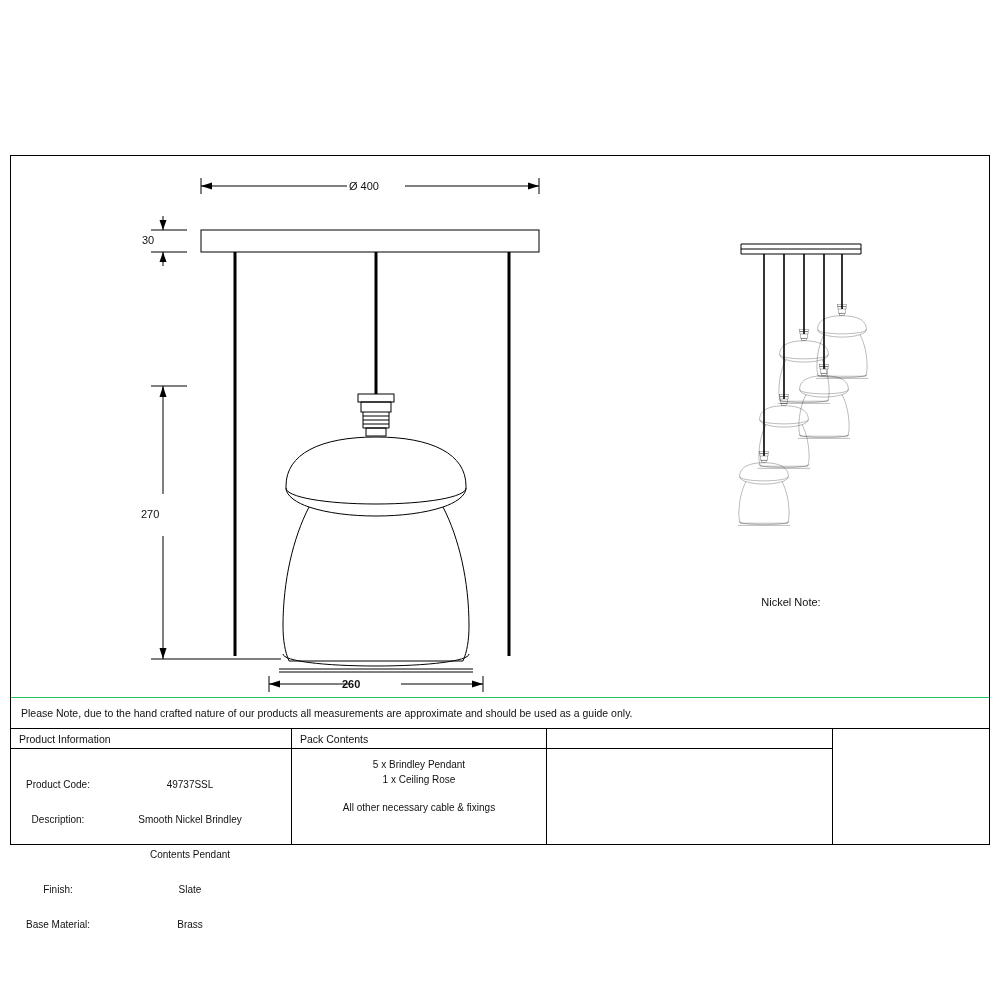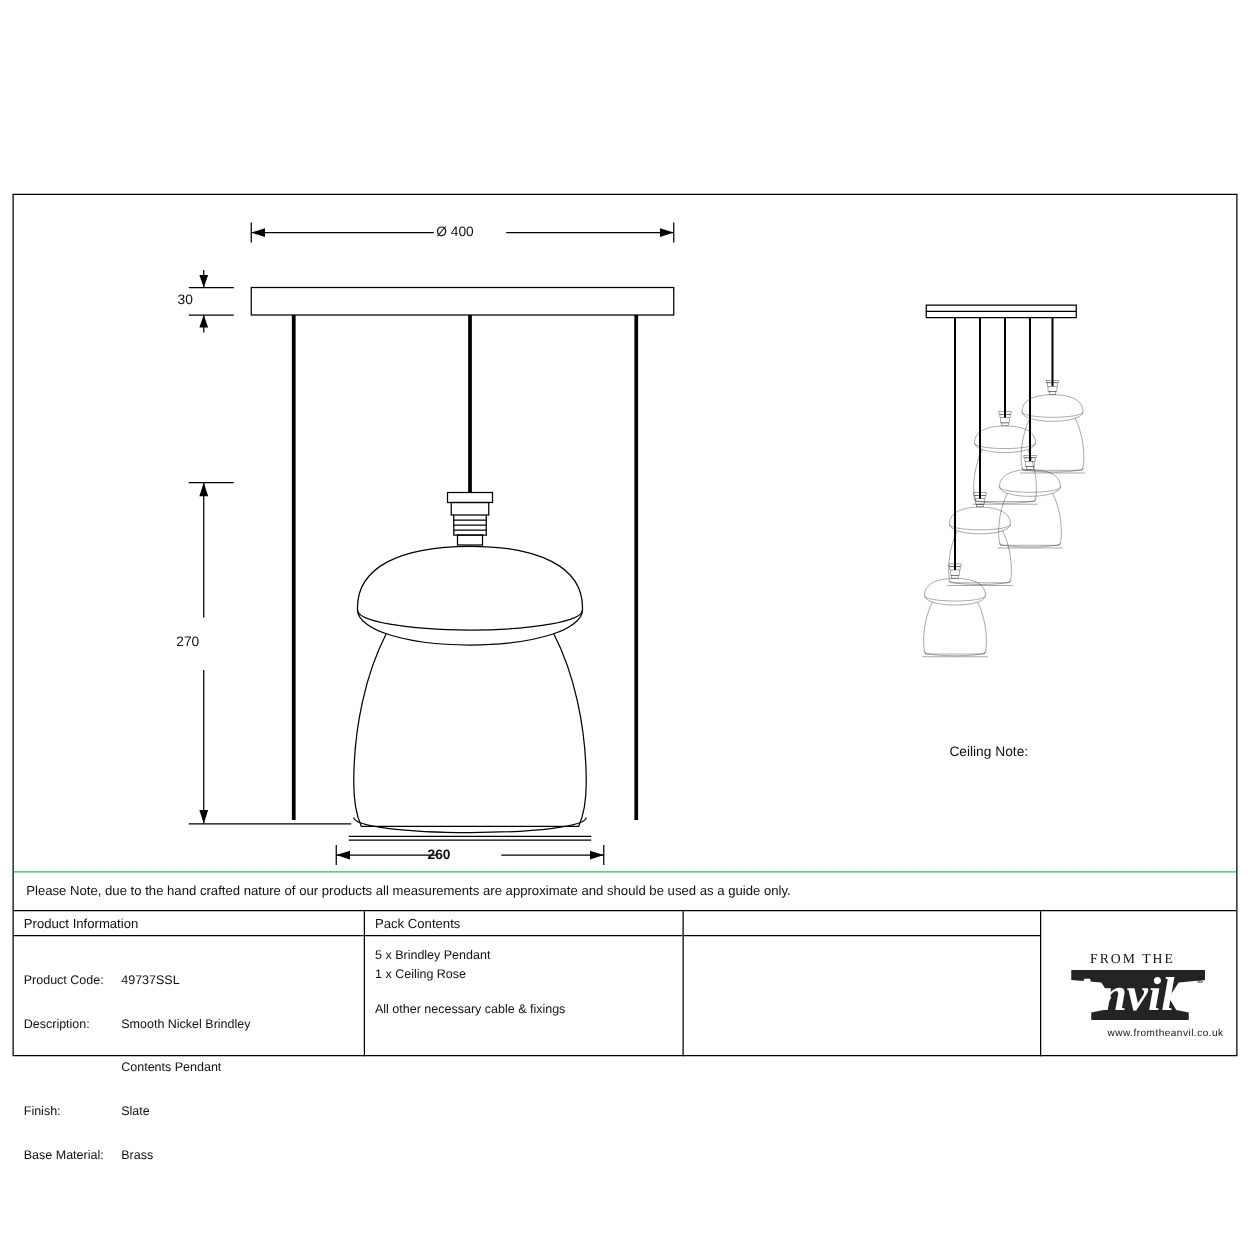--- a/index.html
+++ b/index.html
@@ -56,20 +56,21 @@
   
   #info-table {
     position: absolute;
     left: 0;
     top: 572px;
     width: 978px;
     height: 117px;
     border-top: 1px solid #000;
     box-sizing: border-box;
     display: flex;
+    text-align: center;
   }
   .col {
     box-sizing: border-box;
     position: relative;
     height: 100%;
   }
   .col-product { width: 281px; border-right: 1px solid #000; }
   .col-pack    { width: 255px; border-right: 1px solid #000; }
   .col-blank   { width: 286px; border-right: 1px solid #000; }
   .col-logo    { width: 155px; }
@@ -282,21 +283,21 @@
           <path d="M-90 76 C-90 85, -51 92, 0 92 C51 92, 90 85, 90 76"></path>
           <path d="M-67 95 C-49 101, -25 104, 0 104 C25 104, 49 101, 67 95"></path>
           <path d="M-93 242 C-93 249, -52 254, 0 254 C52 254, 93 249, 93 242"></path>
           <line x1="-97" y1="257" x2="97" y2="257"></line>
         </g>
 
       </g>
     </svg>
 
     <div class="note-block" style="left:650px; top:438px; width:260px;">
-      <div>Ceiling Note:</div>
+      <div>Nickel Note:</div>
     </div>
 
   </div>
 
   <div id="note-row">
     <div class="note-text">Please Note, due to the hand crafted nature of our products all measurements are approximate and should be used as a guide only.</div>
   </div>
 
   <div id="info-table">
 
@@ -333,32 +334,16 @@
         <div class="pack-line">1 x Ceiling Rose</div>
         <div class="pack-gap"></div>
         <div class="pack-line">All other necessary cable &amp; fixings</div>
       </div>
     </div>
 
     <div class="col col-blank">
       <div class="col-head"></div>
     </div>
 
-    <div class="col col-logo">
-      <div id="logo-box">
-        <svg width="143" height="103" viewBox="0 0 143 103">
-          <rect x="0" y="0" width="143" height="103" fill="#ffffff"></rect>
-
-          <path d="M18 40 L125 40 L125 48 L104 50 L96 62 L102 72 L112 74 L112 80 L34 80 L34 74 L44 72 L50 62 L42 50 L18 48 Z" fill="#111111" opacity="0.92"></path>
-
-          <text x="33" y="34" font-family="Liberation Serif, serif" font-size="11" letter-spacing="1.6" fill="#111111">FROM THE</text>
-
-          <text x="16" y="72" font-family="Liberation Serif, serif" font-style="italic" font-weight="bold" font-size="38" fill="#ffffff">Anvil</text>
-          <text x="118" y="50" font-family="Liberation Serif, serif" font-size="8" fill="#111111">®</text>
-
-          <text x="47" y="93" font-family="Liberation Sans, sans-serif" font-size="8" letter-spacing="0.4" fill="#111111">www.fromtheanvil.co.uk</text>
-        </svg>
-      </div>
-    </div>
 
   </div>
 
 </div>
 
 </body></html>

